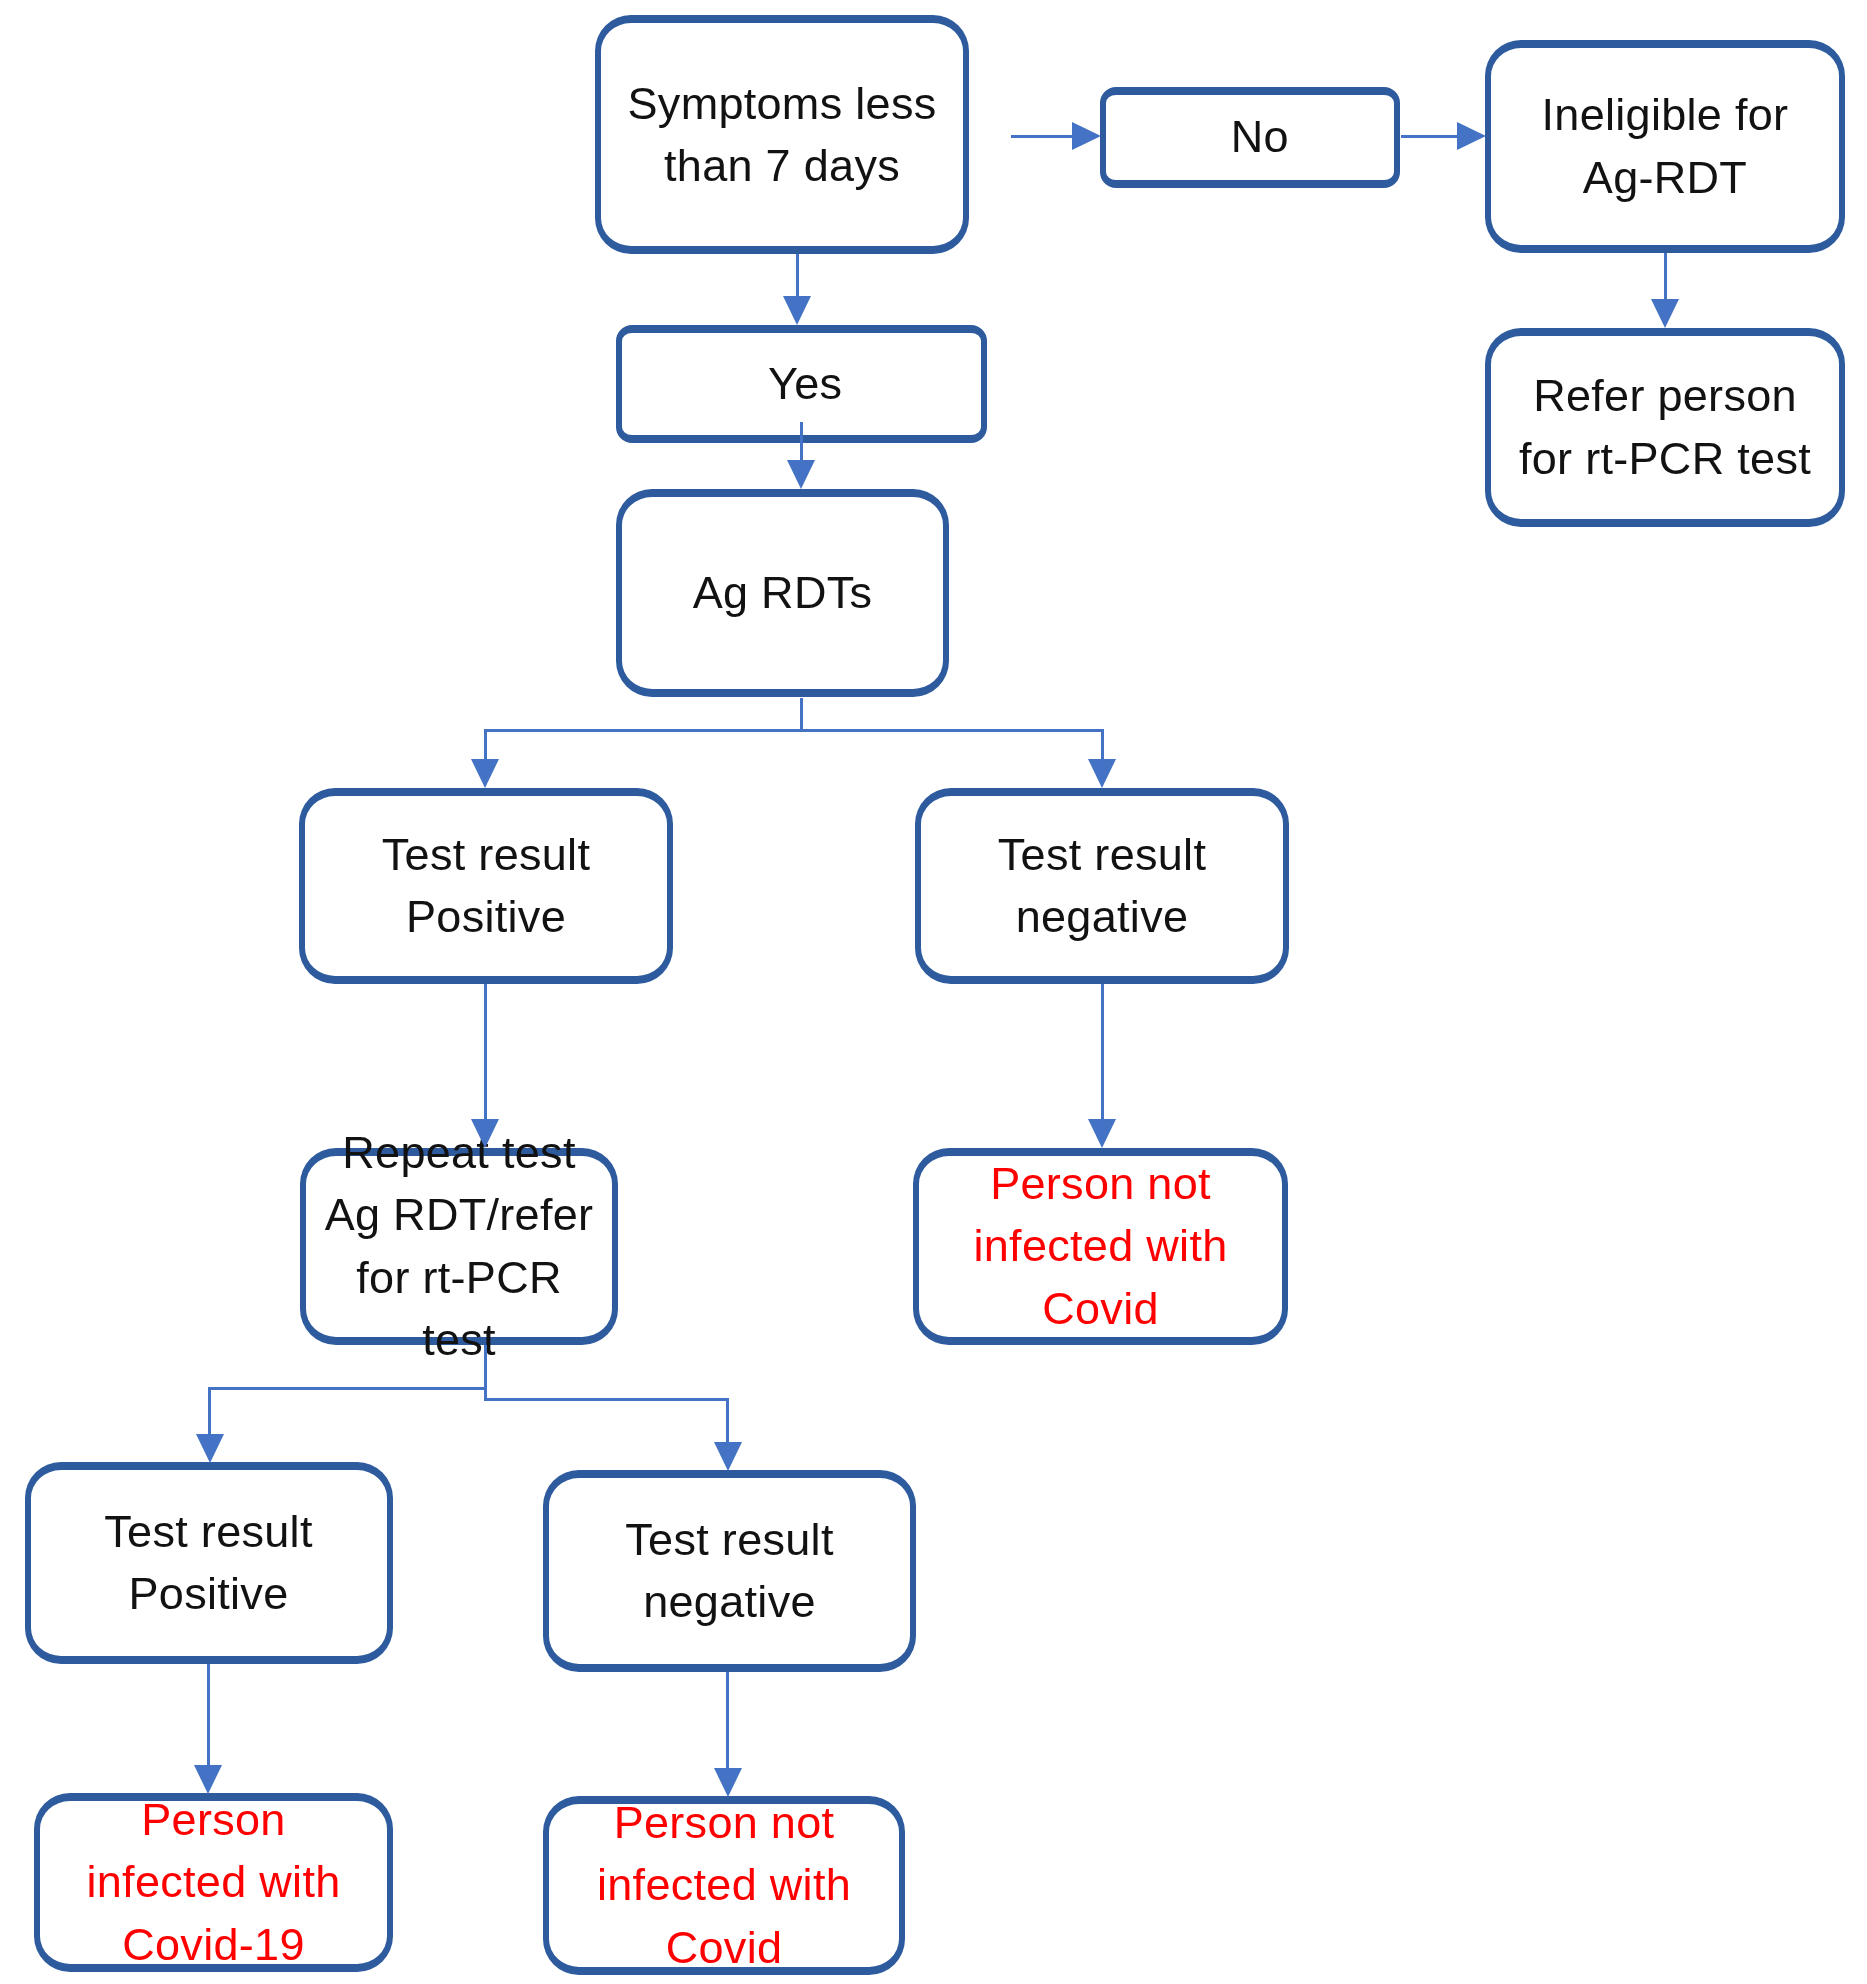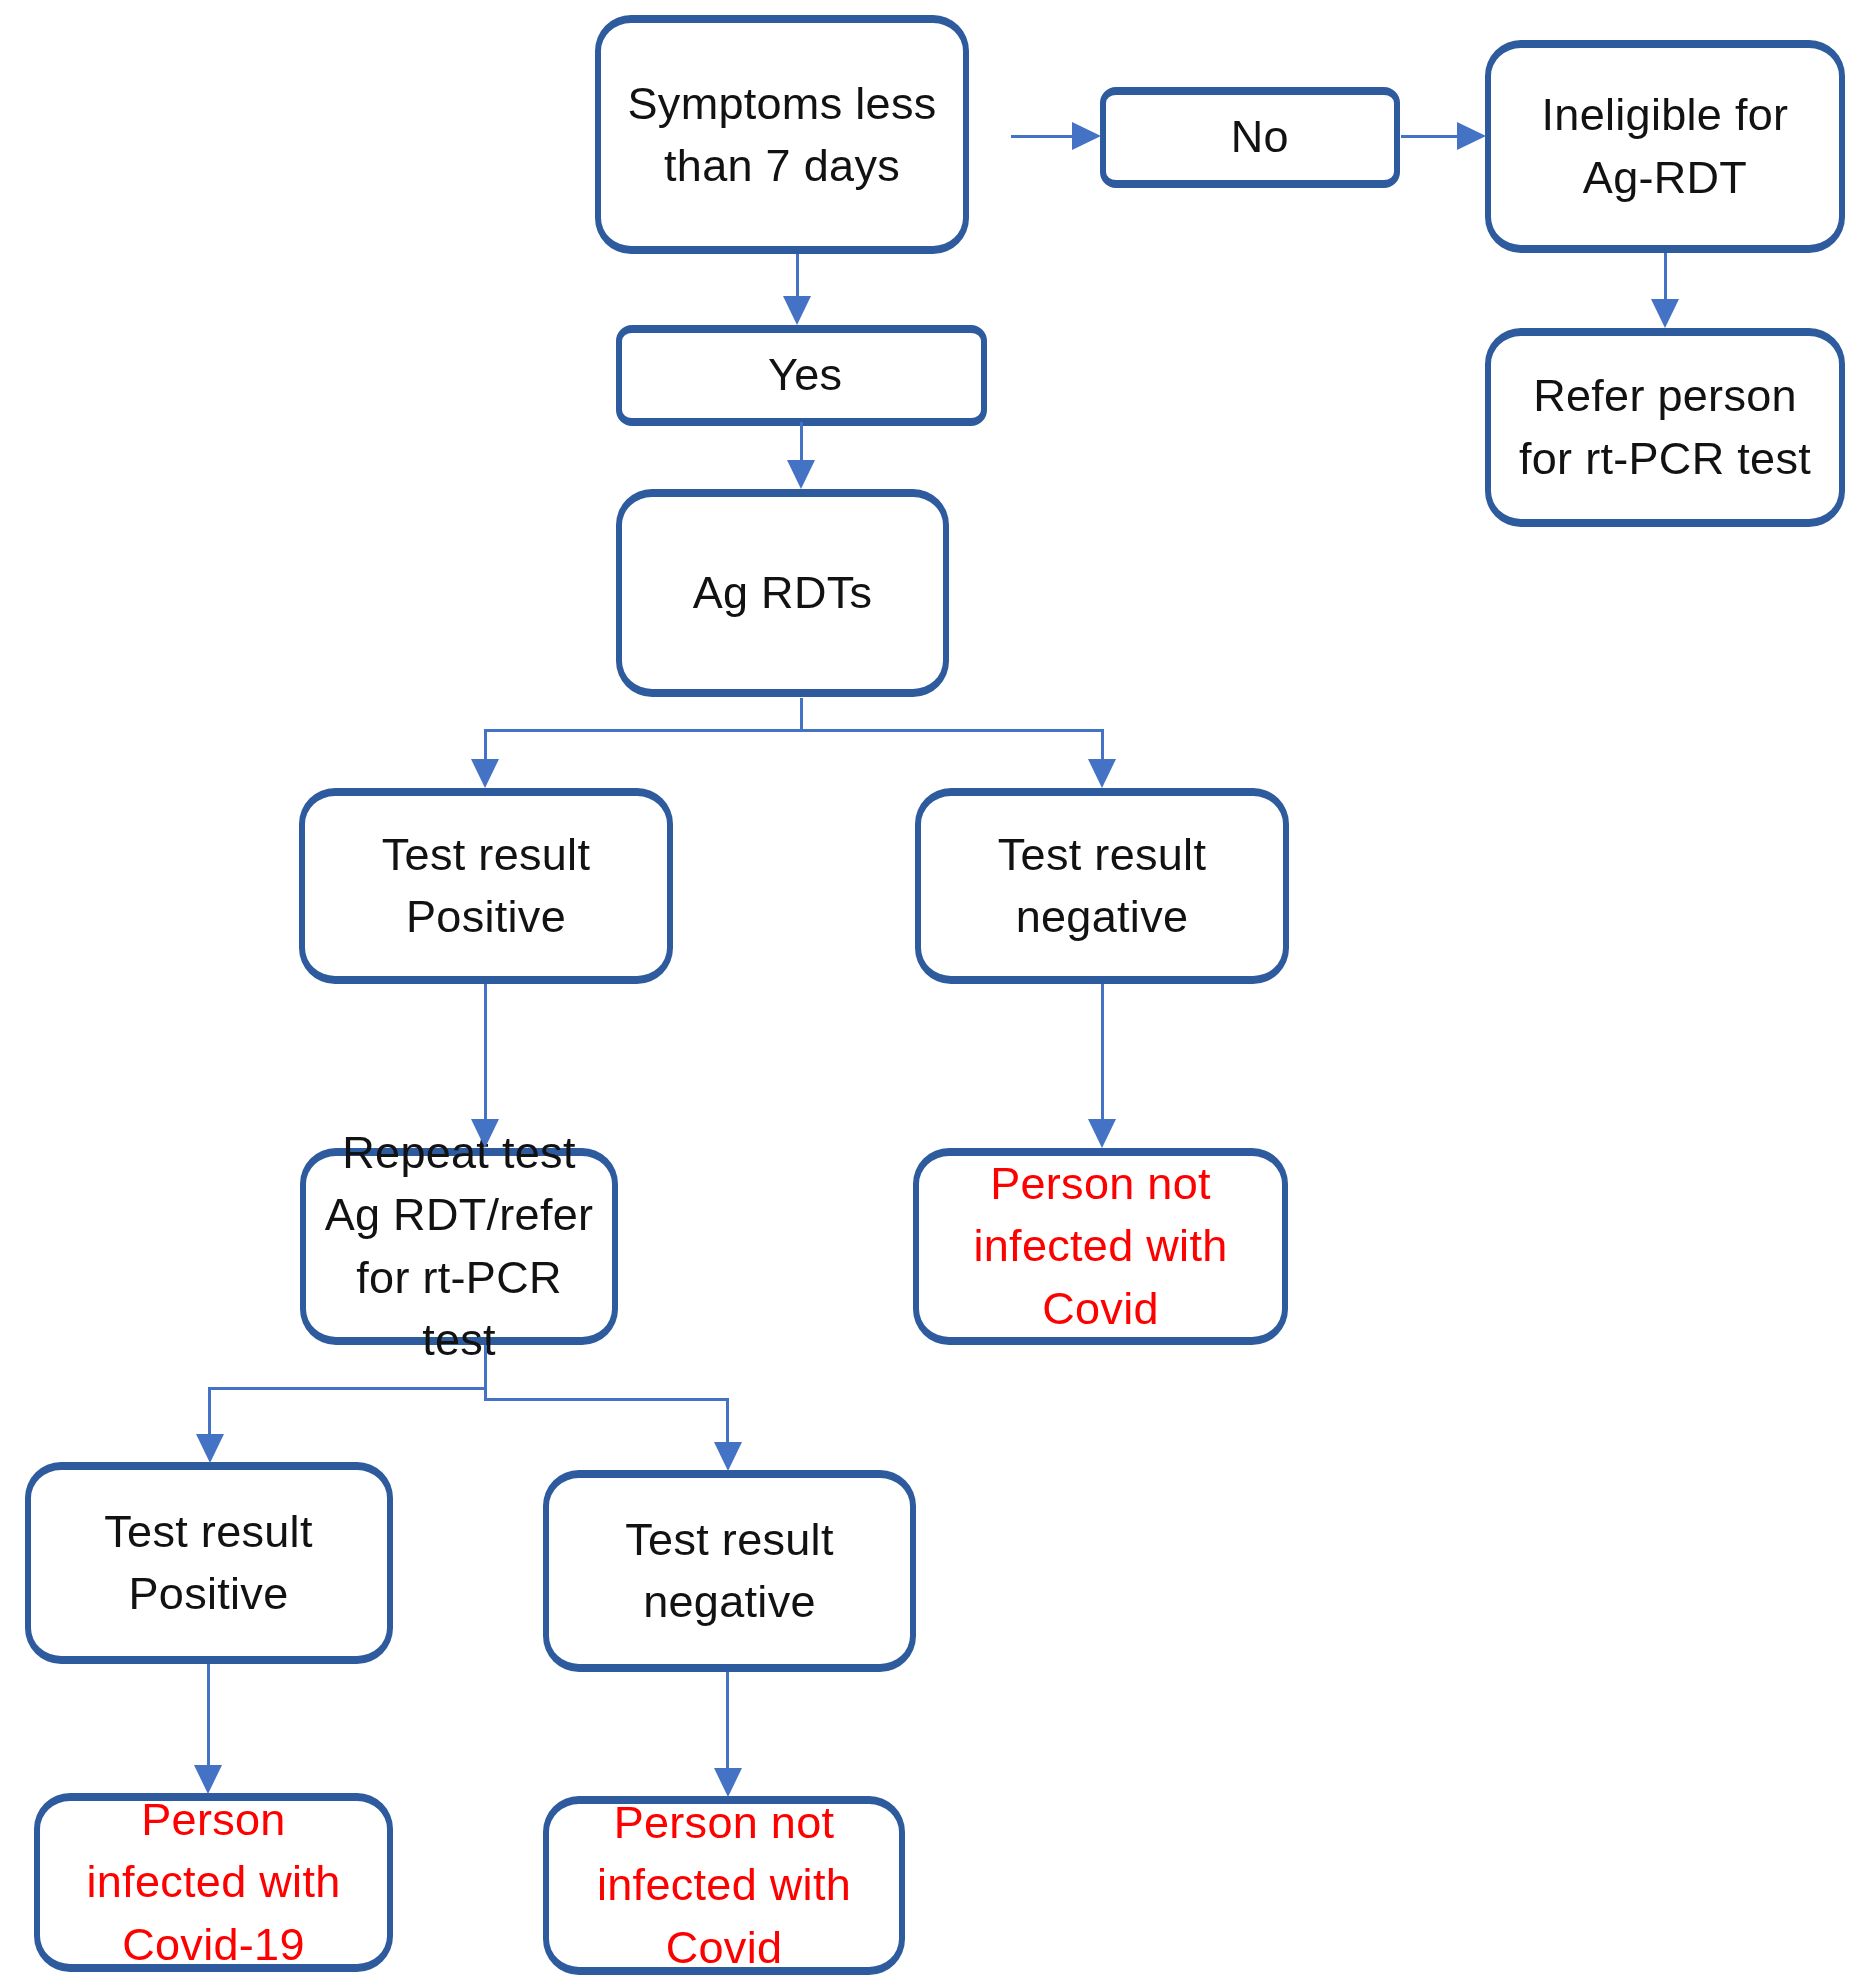--- a/index.html
+++ b/index.html
@@ -47,21 +47,21 @@
     position: absolute; width: 0; height: 0;
     border-top: 14px solid transparent;
     border-bottom: 14px solid transparent;
     border-left: 29px solid #4472c4;
   }
   
   #n-symptoms     { left: 582px;  top: 15.3px;   width: 374px; height: 239px; margin-left: 13px; }
   #n-no           { left: 1100px; top: 87px;  width: 300px; height: 101px; padding-left: 28px; }
   #n-ineligible   { left: 1485px; top: 40px;   width: 360px; height: 213px; }
   #n-refer        { left: 1485px; top: 328px;  width: 360px; height: 199px; }
-  #n-yes          { left: 616px; top: 325px;  width: 371px; height: 101px; padding-left: 16px; }
+  #n-yes          { left: 616px; top: 325px;  width: 371px; height: 118px; padding-left: 16px; }
   #n-agrdts       { left: 616px; top: 489px;  width: 333px; height: 208px; }
   #n-testpos1     { left: 299px;  top: 788px; width: 374px; height: 196px; }
   #n-testneg1     { left: 915px; top: 788px; width: 374px; height: 196px; }
   #n-repeat       { left: 300px;  top: 1148px; width: 318px; height: 197px; }
   #n-notinfected1 { left: 913px; top: 1148px; width: 375px; height: 197px; }
   #n-testpos2     { left: 24.5px;   top: 1462px; width: 368px; height: 202px; }
   #n-testneg2     { left: 543px;  top: 1470px; width: 373px; height: 202px; }
   #n-infected     { left: 34px;   top: 1793px; width: 359px; height: 179px; }
   #n-notinfected2 { left: 543px;  top: 1796px; width: 362px; height: 179px; }
 </style>

